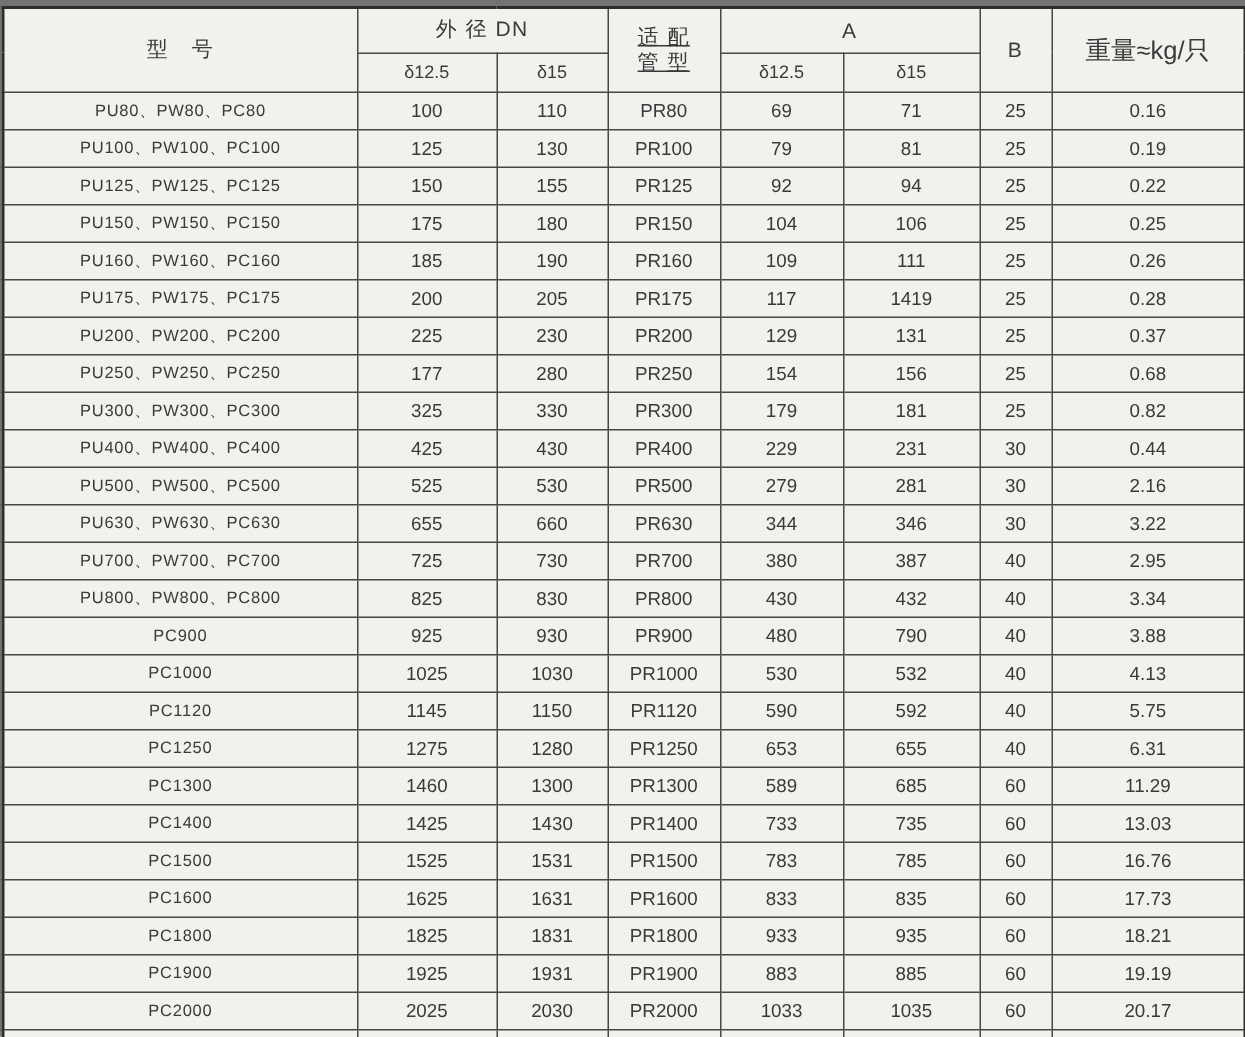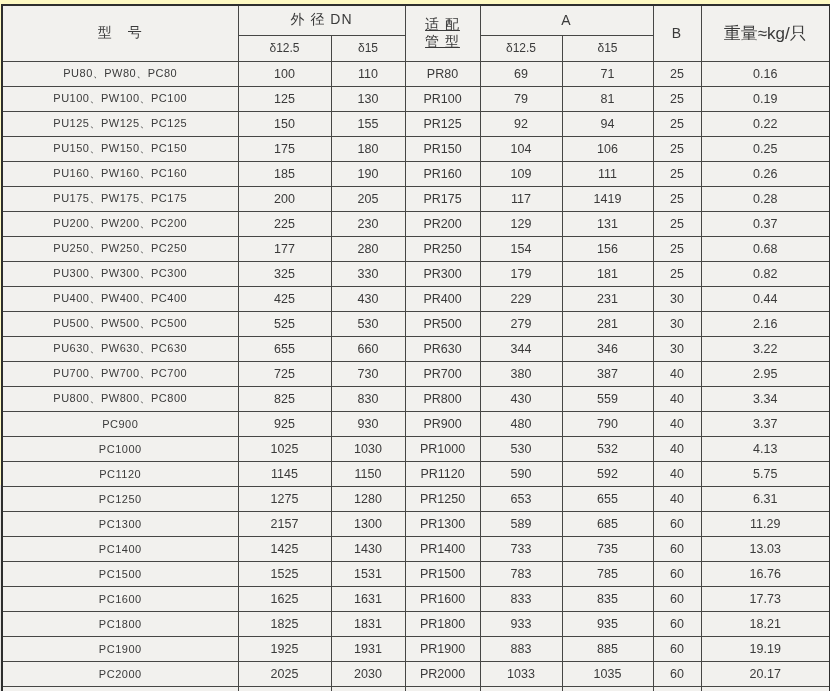--- a/index.html
+++ b/index.html
@@ -10,22 +10,22 @@
     width: 830px;
     height: 691px;
     background: #e7e6e2;
     font-family: "Liberation Sans", "DejaVu Sans", sans-serif;
     overflow: hidden;
   }
   .scan-page {
     position: absolute;
     top: 0; left: 0;
     width: 830px;
-    height: 485px;
-    background: #fef9c3;
+    height: 691px;
+    background: #737373;
     box-sizing: border-box;
     padding: 4px 1px 18px 1px;
   }
   table.spec-table {
     width: 828px;
     height: 685px;
     table-layout: fixed;
     border-collapse: collapse;
     border: 2px solid #2e2e2e;
     background: #f2f1ee;
@@ -242,33 +242,33 @@
           <td>387</td>
           <td>40</td>
           <td>2.95</td>
         </tr>
         <tr>
           <td class="model">PU800、PW800、PC800</td>
           <td>825</td>
           <td>830</td>
           <td>PR800</td>
           <td>430</td>
-          <td>559</td>
+          <td>432</td>
           <td>40</td>
           <td>3.34</td>
         </tr>
         <tr>
           <td class="model">PC900</td>
           <td>925</td>
           <td>930</td>
           <td>PR900</td>
           <td>480</td>
           <td>790</td>
           <td>40</td>
-          <td>3.37</td>
+          <td>3.88</td>
         </tr>
         <tr>
           <td class="model">PC1000</td>
           <td>1025</td>
           <td>1030</td>
           <td>PR1000</td>
           <td>530</td>
           <td>532</td>
           <td>40</td>
           <td>4.13</td>
@@ -288,21 +288,21 @@
           <td>1275</td>
           <td>1280</td>
           <td>PR1250</td>
           <td>653</td>
           <td>655</td>
           <td>40</td>
           <td>6.31</td>
         </tr>
         <tr>
           <td class="model">PC1300</td>
-          <td>2157</td>
+          <td>1460</td>
           <td>1300</td>
           <td>PR1300</td>
           <td>589</td>
           <td>685</td>
           <td>60</td>
           <td>11.29</td>
         </tr>
         <tr>
           <td class="model">PC1400</td>
           <td>1425</td>

